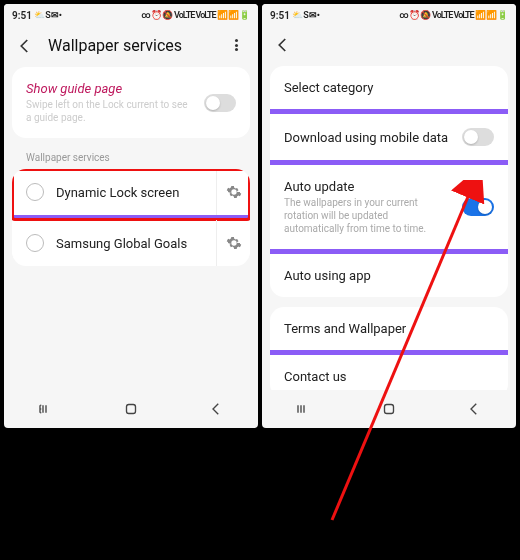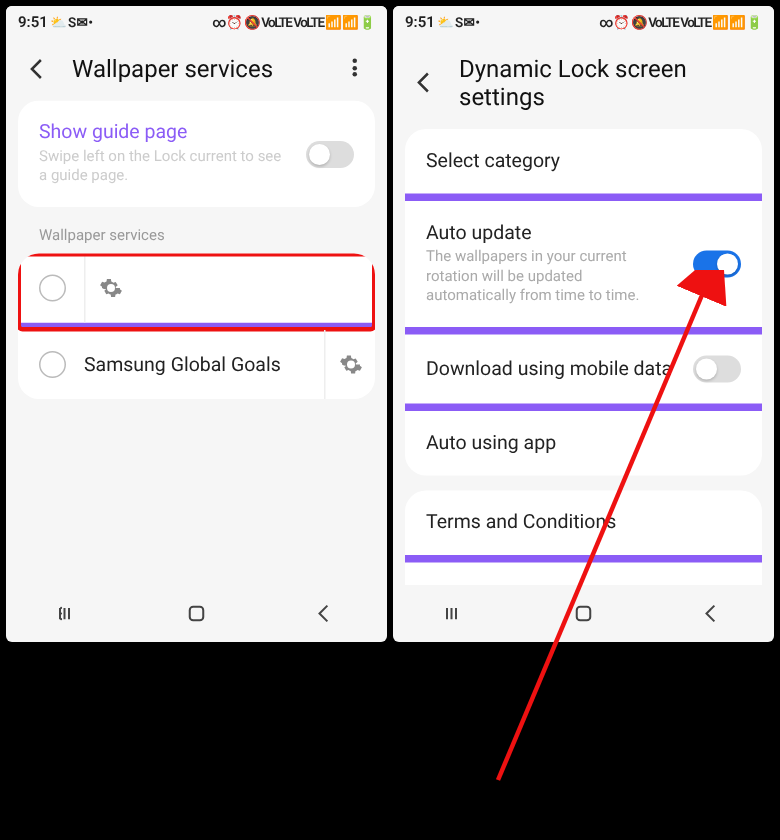--- a/index.html
+++ b/index.html
@@ -75,21 +75,21 @@
   .row-title {
     font-size: 13px;
     color: #222;
   }
   .row-sub {
     font-size: 10px;
     color: #aaa;
     margin-top: 2px;
     line-height: 1.3;
   }
-  .row.disabled .row-title { color: #8b5cf6; }
+  .row.disabled .row-title { color: #be185d; font-style: italic; }
   .row.disabled .row-sub { color: #ccc; }
   .section-label {
     font-size: 10px;
     color: #999;
     padding: 4px 14px 6px;
   }
   .radio {
     width: 18px; height: 18px;
     border: 1.5px solid #bbb;
     border-radius: 50%;
@@ -193,20 +193,23 @@
           </div>
           <div class="toggle"></div>
         </div>
       </div>
 
       <div class="section-label">Wallpaper services</div>
 
       <div class="card">
         <div class="row highlighted">
           <div class="radio"></div>
+          <div class="row-texts">
+              <div class="row-title">Dynamic Lock screen</div>
+            </div>
           <div class="gear-col">
             <svg class="gear-svg" viewBox="0 0 24 24" fill="#888">
                 <path d="M12 8a4 4 0 100 8 4 4 0 000-8zm9 4a7 7 0 01-.1 1.2l2 1.6-2 3.4-2.4-.8a7 7 0 01-2 1.2l-.4 2.5h-4l-.4-2.5a7 7 0 01-2-1.2l-2.4.8-2-3.4 2-1.6A7 7 0 013 12a7 7 0 01.1-1.2l-2-1.6 2-3.4 2.4.8a7 7 0 012-1.2L7.9 3h4l.4 2.5a7 7 0 012 1.2l2.4-.8 2 3.4-2 1.6c.1.4.1.8.1 1.2z"></path>
               </svg>
           </div>
         </div>
         <div class="row">
           <div class="radio"></div>
           <div class="row-texts">
               <div class="row-title">Samsung Global Goals</div>
@@ -250,54 +253,53 @@
         <span class="status-icons">∞ ⏰ 🔕 VoLTE VoLTE 📶 📶 🔋</span>
       </div>
     </div>
 
     <div class="title-bar">
       <span class="back-icon">
         <svg viewBox="0 0 24 24" fill="none" stroke="#333" stroke-width="2.2">
             <path d="M15 4 L7 12 L15 20"></path>
           </svg>
       </span>
-      <span class="title-text">Dynamic Lock screen settings</span>
     </div>
 
     <div class="scroll">
       <div class="card">
         <div class="row">
           <div class="row-texts">
               <div class="row-title">Select category</div>
             </div>
         </div>
         <div class="row">
           <div class="row-texts">
+              <div class="row-title">Download using mobile data</div>
+            </div>
+          <div class="toggle"></div>
+        </div>
+        <div class="row">
+          <div class="row-texts">
             <div class="row-title">Auto update</div>
             <div class="row-sub">The wallpapers in your current rotation will be updated automatically from time to time.</div>
           </div>
           <div class="toggle on"></div>
         </div>
         <div class="row">
           <div class="row-texts">
-              <div class="row-title">Download using mobile data</div>
-            </div>
-          <div class="toggle"></div>
-        </div>
-        <div class="row">
-          <div class="row-texts">
             <div class="row-title">Auto using app</div>
           </div>
         </div>
       </div>
 
       <div class="card">
         <div class="row">
           <div class="row-texts">
-              <div class="row-title">Terms and Conditions</div>
+              <div class="row-title">Terms and Wallpaper</div>
             </div>
         </div>
         <div class="row">
           <div class="row-texts">
               <div class="row-title">Contact us</div>
             </div>
         </div>
       </div>
     </div>
 

